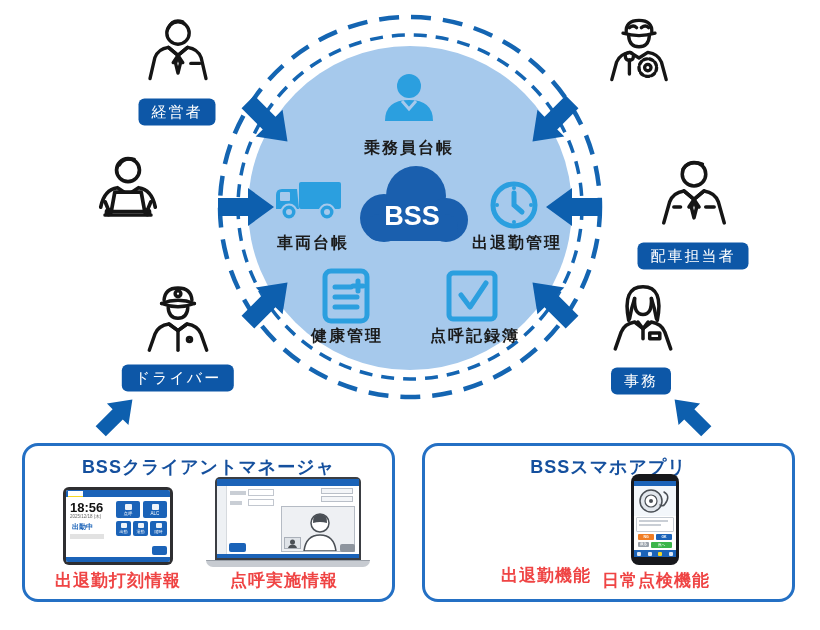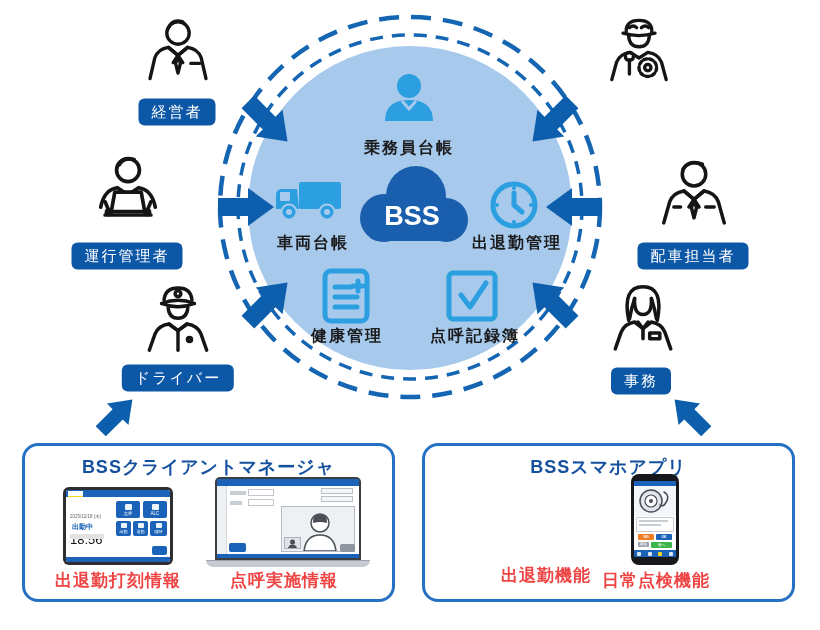--- a/index.html
+++ b/index.html
@@ -18,21 +18,21 @@
   .box-title{position:absolute;left:0;right:0;top:9px;text-align:center;font-size:18px;
        font-weight:bold;color:#15509e;letter-spacing:1px;}
   .caption{position:absolute;transform:translate(-50%,-50%);font-size:17px;font-weight:bold;
        color:#ef4444;letter-spacing:1px;white-space:nowrap;}
   
   .tablet{position:absolute;left:63px;top:487px;width:110px;height:78px;background:#2e2e31;
        border-radius:6px;padding:3px;box-sizing:border-box;}
   .tscreen{position:relative;width:100%;height:100%;background:#fff;border-radius:2px;overflow:hidden;}
   .dev-topbar{position:absolute;left:0;top:0;right:0;height:7px;background:#1b63b8;}
   .tlogo{position:absolute;left:2px;top:1px;width:15px;height:5px;background:#fff;border-bottom:1px solid #f5d825;}
-  .ttime{position:absolute;left:4px;top:10px;font-size:13px;font-weight:normal;color:#111;margin-top:32px;}
+  .ttime{position:absolute;left:4px;top:10px;font-size:13px;font-weight:bold;color:#111;}
   .tdate{position:absolute;left:4px;top:24px;font-size:4.5px;color:#666;}
   .tstatus{position:absolute;left:6px;top:32px;font-size:7px;font-weight:bold;color:#1b63b8;}
   .tbar{position:absolute;left:4px;top:44px;width:34px;height:5px;background:#e2e2e2;}
   .tbtn{position:absolute;background:#1b63b8;border-radius:2px;color:#fff;display:flex;
         flex-direction:column;align-items:center;justify-content:center;gap:1px;}
   .tbtn .mi{width:7px;height:6px;background:rgba(255,255,255,.92);border-radius:1px;}
   .tbtn .ml{font-size:4.5px;line-height:5px;}
   .tbot{position:absolute;left:0;right:0;bottom:0;height:5px;background:#1b63b8;}
   .tend{position:absolute;right:3px;bottom:7px;width:15px;height:9px;background:#1b63b8;border-radius:2px;}
   
@@ -209,21 +209,20 @@
     <path d="M33 48 Q25 8 50 8 Q75 8 67 48"></path>
     <path d="M40 22 Q39 41 50 41 Q61 41 60 22"></path>
     <path d="M40 22 Q36 34 34 46 M60 22 Q64 34 66 46"></path>
     <path d="M17 82 L24 62 Q28 52 40 50 L50 58 L60 50 Q72 52 76 62 L83 82"></path>
     <path d="M44 50 L50 58 L56 50"></path>
     <path d="M50 58 L50 70"></path>
     <rect x="58" y="63" width="12" height="7"></rect>
   </svg>
 
   <div class="pill" style="left:177px;top:112px">経営者</div>
-  <div class="pill" style="left:127px;top:256px">運行管理者</div>
   <div class="pill" style="left:693px;top:256px">配車担当者</div>
   <div class="pill" style="left:178px;top:378px">ドライバー</div>
   <div class="pill" style="left:641px;top:381px">事務</div>
 
   <div class="feature-label" style="left:409px;top:148px">乗務員台帳</div>
   <div class="feature-label" style="left:313px;top:243px">車両台帳</div>
   <div class="feature-label" style="left:517px;top:243px">出退勤管理</div>
   <div class="feature-label" style="left:347px;top:336px">健康管理</div>
   <div class="feature-label" style="left:475px;top:336px">点呼記録簿</div>
 

